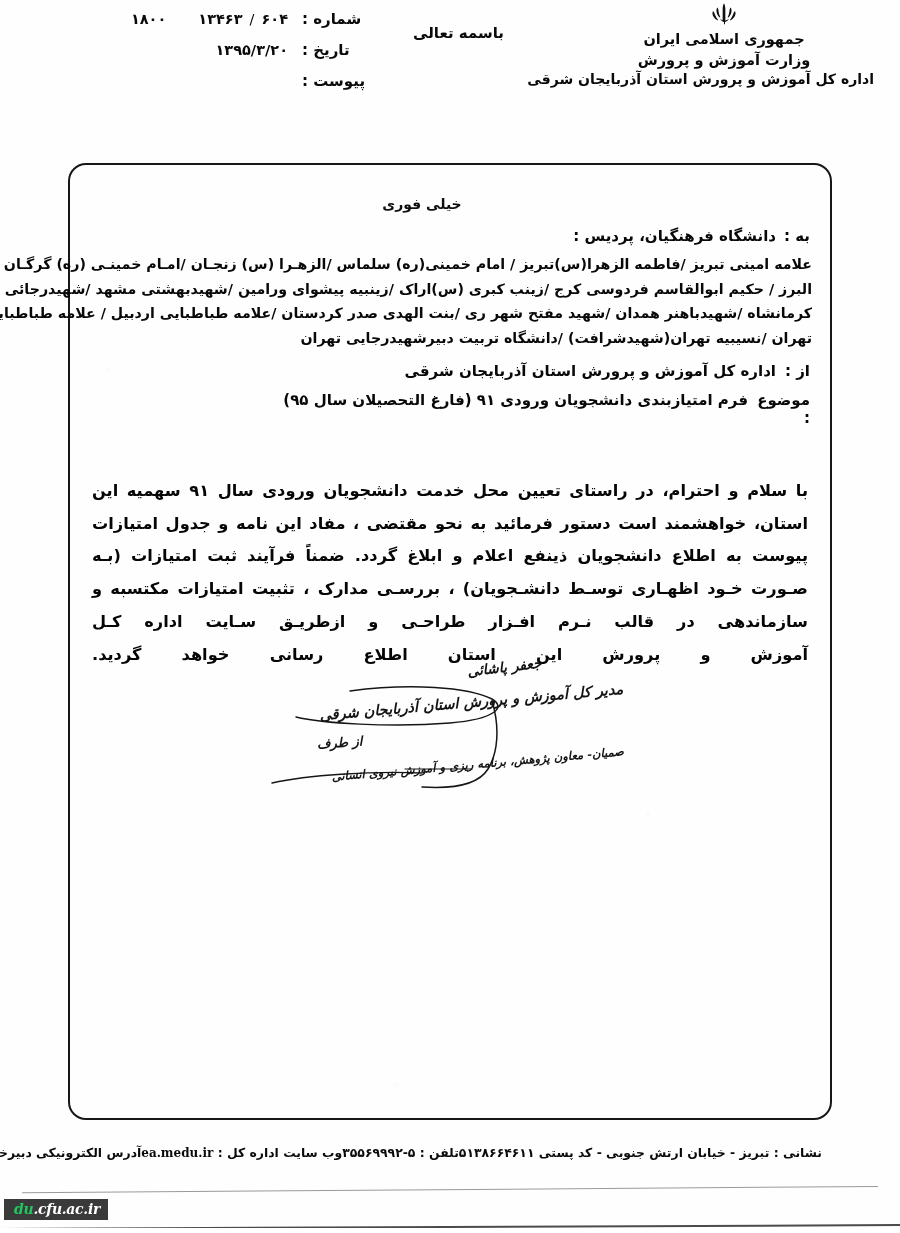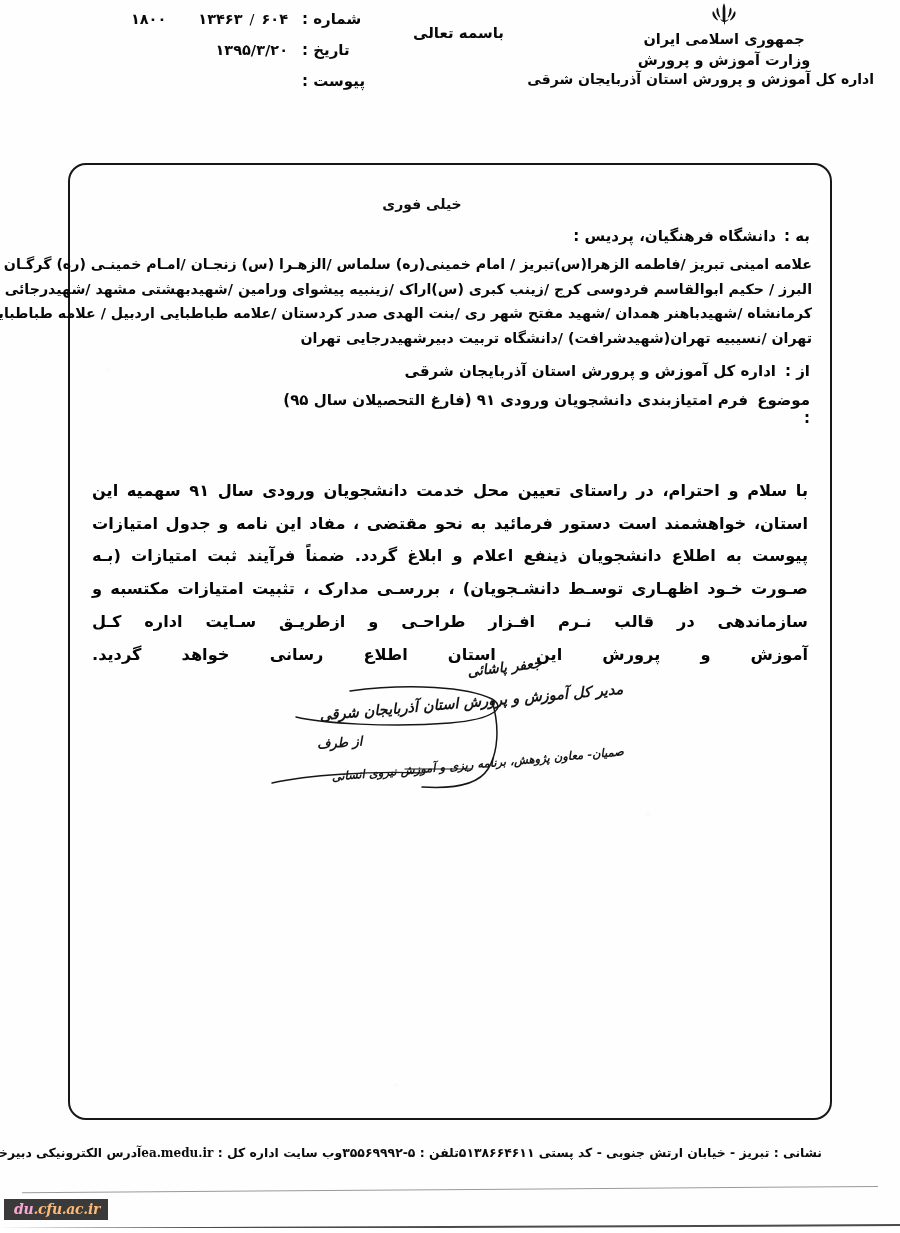--- a/index.html
+++ b/index.html
@@ -287,22 +287,22 @@
     padding: 3px 8px 4px 10px;
     direction: ltr;
     z-index: 50;
     font-family: "DejaVu Serif", serif;
     font-style: italic;
     font-weight: bold;
     font-size: 14px;
     line-height: 1;
     letter-spacing: -0.3px;
   }
-  .wm-a { color: #f9a8d4; }
-  .wm-b { color: #fdba74; }
+  .wm-a { color: #22c55e; }
+  .wm-b { color: #ffffff; }
 
   .page-edge {
     position: absolute;
     left: 0;
     right: 0;
     bottom: 0;
     height: 5px;
     background: #ffffff;
   }
 </style>

